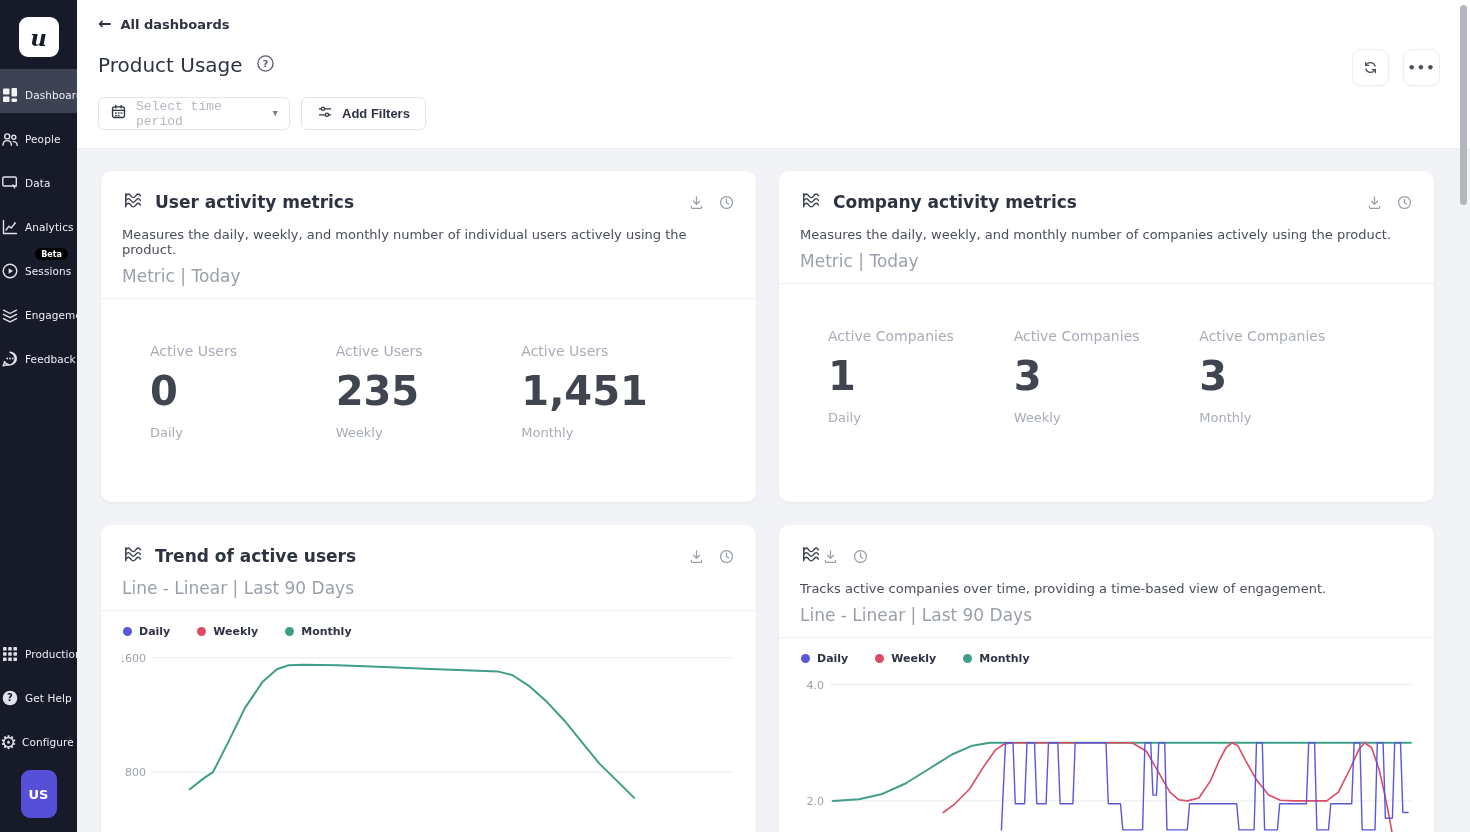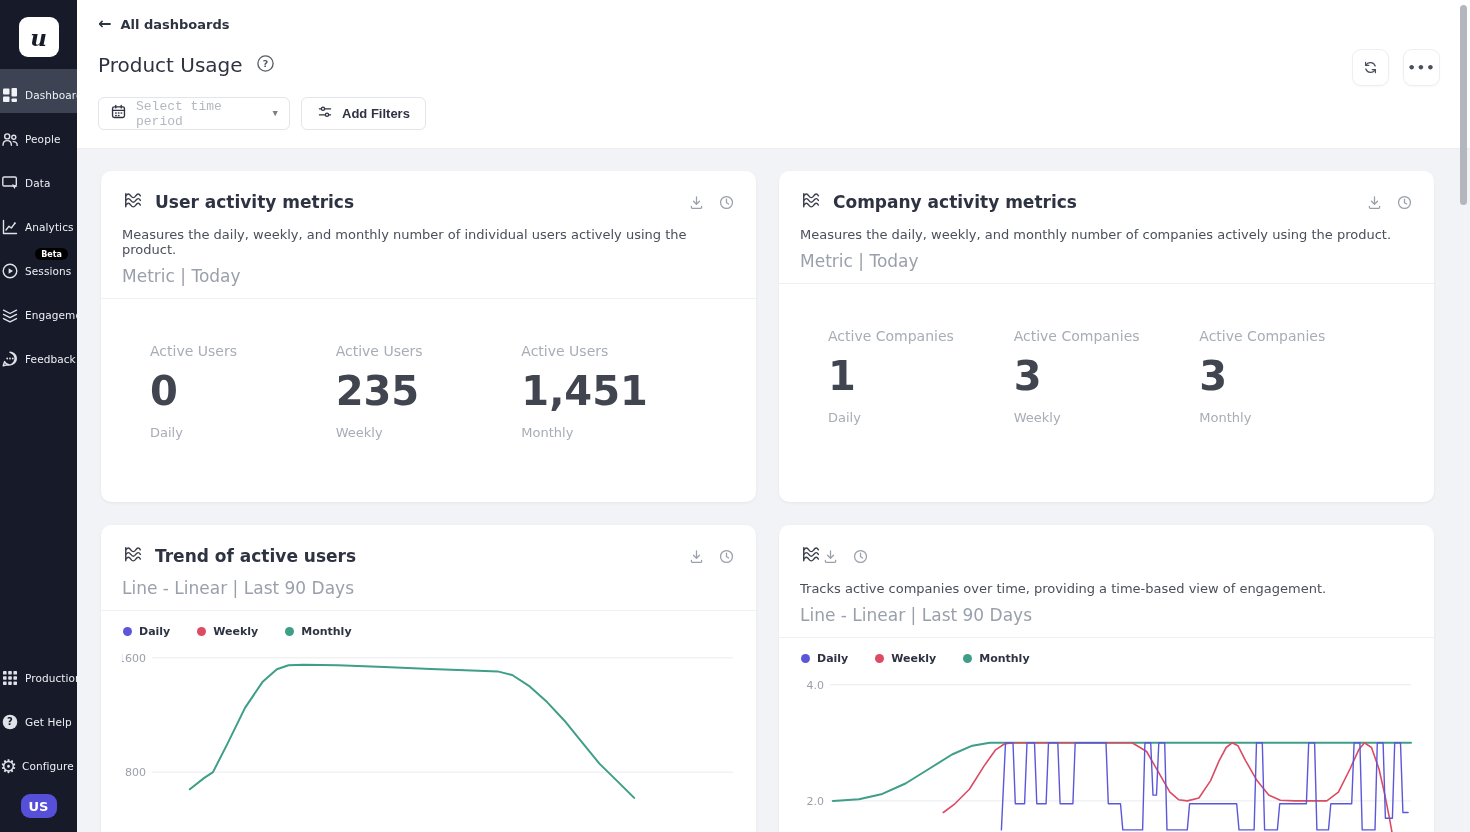--- a/index.html
+++ b/index.html
@@ -13,21 +13,21 @@
   .logo { width:40px; height:40px; background:#fff; border-radius:9px; display:flex; align-items:center; justify-content:center;
           font-family:"DejaVu Serif","Liberation Serif",serif; font-style:italic; font-weight:bold; font-size:23px; color:#171b2a; cursor:pointer; }
   .nav-item { display:flex; flex-direction:row; align-items:center; gap:5px; padding:16px 0 8px; cursor:pointer; position:relative; }
   .nav-item.active { background:#3d4353; }
   .nav-label { font-size:10.5px; color:#eef0f4; letter-spacing:.1px; }
   .nav-item svg { display:block; }
   .beta-badge { position:absolute; top:3px; right:9px; background:#000000; color:#fff; font-size:8px; font-weight:bold;
                 padding:1.5px 6px; border-radius:6px; }
   .sb-spacer { flex:1; }
   .gear-glyph { font-size:19px; color:#dfe2e8; line-height:20px; }
-  .avatar { width:36px; height:24px; border-radius:9px; background:#564fd8; color:#fff; font-weight:bold; font-size:13px;
+  .avatar { width:36px; height:48px; border-radius:9px; background:#564fd8; color:#fff; font-weight:bold; font-size:13px;
             display:flex; align-items:center; justify-content:center; margin:10px auto 14px; cursor:pointer; }
 
   
   .main { flex:1; height:100%; overflow:hidden; position:relative; background:#f2f3f6; }
   .header { background:#fff; padding:16px 30px 18px 21px; border-bottom:1px solid #eceef1; position:relative; }
   .back-row { display:flex; align-items:center; gap:9px; font-size:13px; font-weight:600; color:#2e3342; cursor:pointer; width:max-content; }
   .back-arrow { font-size:16px; line-height:1; color:#2e3342; }
   .title-row { display:flex; align-items:center; gap:13px; margin-top:21px; }
   .page-title { font-size:20px; font-weight:400; color:#2e3342; }
   .page-desc { margin-top:12px; font-size:13px; color:#4a4f5c; }

